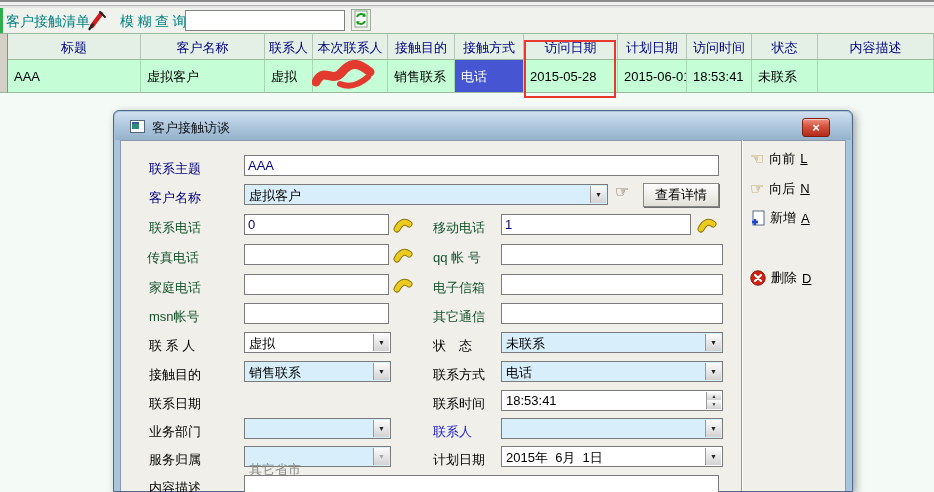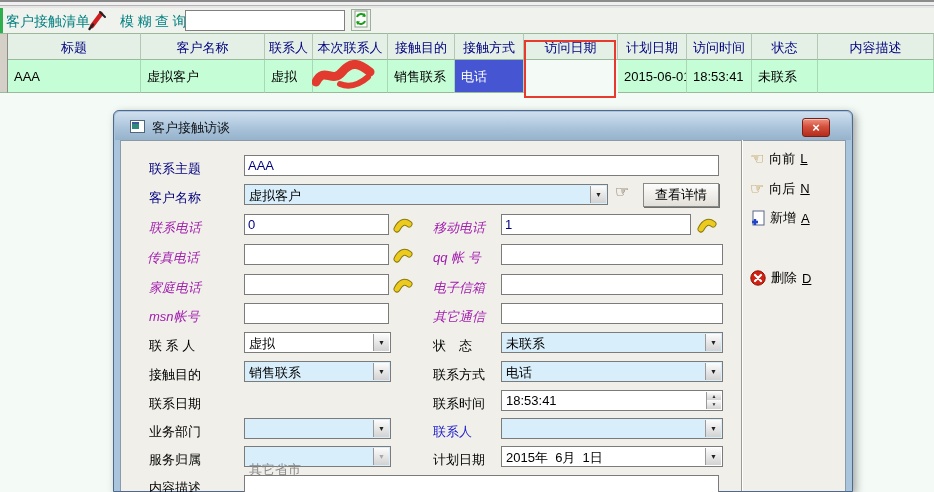--- a/index.html
+++ b/index.html
@@ -44,21 +44,21 @@
   .dlg-title { position:absolute; left:37px; top:7px; font-size:13px; color:#101418; }
   .dlg-close { position:absolute; left:687px; top:6px; width:28px; height:19px;
     background:linear-gradient(#ee9182,#d4503c 45%,#b32c1c); border:1px solid #7c1f12;
     border-radius:3px; color:#fff; font-size:13px; font-weight:bold; line-height:16px;
     text-align:center; cursor:pointer; box-shadow:inset 0 1px 0 rgba(255,255,255,.5); }
   .dlg-client { position:absolute; left:6px; right:6px; top:29px; bottom:0;
     background:#f0efe9; border:1px solid #8a9aa8; border-bottom:none; }
 
   
   .lbl { position:absolute; font-size:13px; white-space:pre; color:#000; }
-  .lbl.navy { color:#000080; } .lbl.teal { color:#a21caf;font-style:italic; } .lbl.blue2 { color:#2222cc; }
+  .lbl.navy { color:#000080; } .lbl.teal { color:#14532d; } .lbl.blue2 { color:#2222cc; }
   .txt { position:absolute; height:21px; border:1px solid #7b7b7b; background:#fff;
     color:#000080; font-size:13px; padding:0 3px; font-family:inherit; }
   .combo { position:absolute; height:21px; background:#fff; border:1px solid #7b7b7b; cursor:default; }
   .combo.blue { background:#d8eefa; }
   .combo .cv { position:absolute; left:4px; top:2px; font-size:13px; color:#000; white-space:pre; }
   .combo.dis .cv { color:#8a8a8a;margin-top:12px; }
   .combo .drop { position:absolute; right:1px; top:1px; bottom:1px; width:16px;
     background:linear-gradient(#fcfcfc,#d2d2d2); border-left:1px solid #9a9a9a;
     font-size:7px; line-height:17px; text-align:center; color:#222; cursor:pointer; }
   .combo.dis .drop { color:#a8a8a8; }
@@ -120,20 +120,21 @@
   <div class="th" style="left:687px;width:65px">访问时间</div>
   <div class="th" style="left:752px;width:66px">状态</div>
   <div class="th" style="left:818px;width:116px">内容描述</div>
 
   <div class="td" style="left:8px;width:133px">AAA</div>
   <div class="td" style="left:141px;width:124px">虚拟客户</div>
   <div class="td" style="left:265px;width:48px">虚拟</div>
   <div class="td" style="left:313px;width:75px"></div>
   <div class="td" style="left:388px;width:67px">销售联系</div>
   <div class="td sel" style="left:455px;width:69px">电话</div>
+  <div class="td" style="left:524px;width:94px">2015-05-28</div>
   <div class="td" style="left:618px;width:69px">2015-06-01</div>
   <div class="td" style="left:687px;width:65px">18:53:41</div>
   <div class="td" style="left:752px;width:66px">未联系</div>
   <div class="td" style="left:818px;width:116px"></div>
 
   <div class="red-box"></div>
   <svg class="scribble" width="64" height="32" viewBox="0 0 64 32">
     <path d="M4 22 C12 6 20 24 30 12 S48 4 58 12" stroke="#e23a2e" stroke-width="9" fill="none" stroke-linecap="round"></path>
     <path d="M28 24 C38 28 48 24 56 17" stroke="#e23a2e" stroke-width="6" fill="none" stroke-linecap="round"></path>
   </svg>

